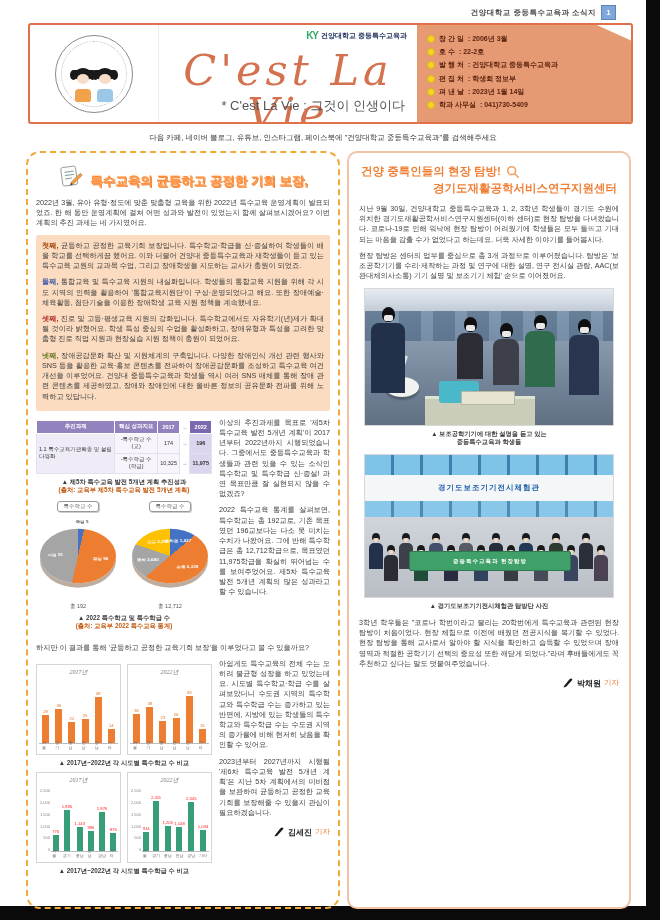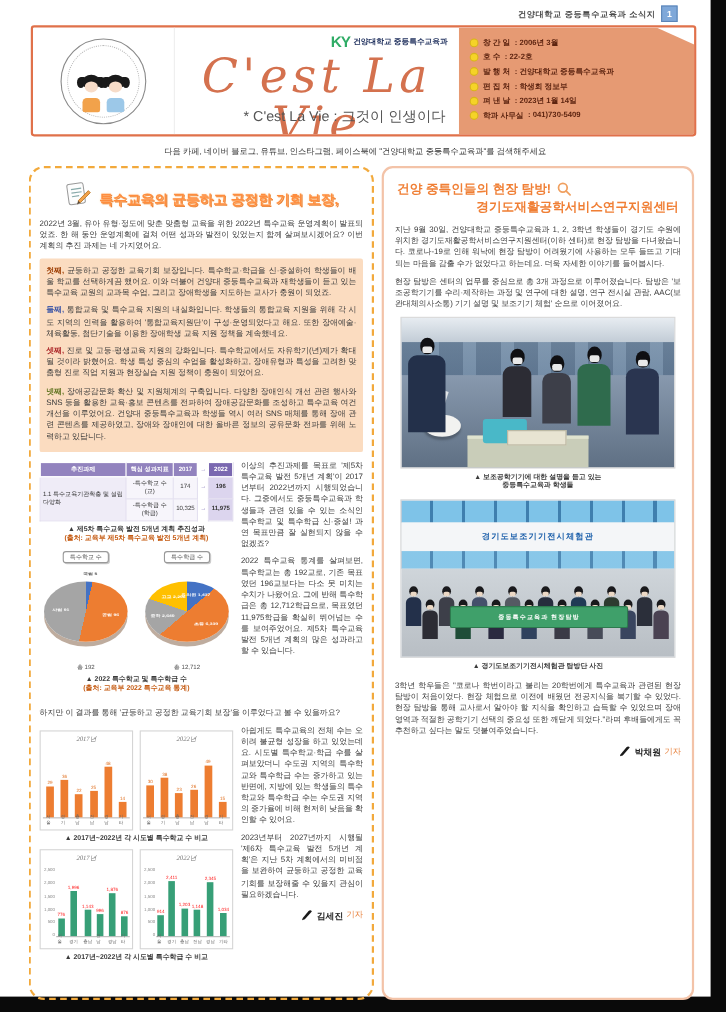--- a/index.html
+++ b/index.html
@@ -24,21 +24,21 @@
   .kid .hair{position:absolute;top:0;left:2px;width:16px;height:12px;background:#1a1a1a;
              border-radius:50% 50% 30% 30%;}
   .kid .tail-l{position:absolute;top:2px;left:-3px;width:7px;height:10px;background:#1a1a1a;border-radius:60% 0 60% 60%;}
   .kid .tail-r{position:absolute;top:2px;right:-3px;width:7px;height:10px;background:#1a1a1a;border-radius:0 60% 60% 60%;}
   .kid .face{position:absolute;top:6px;left:4px;width:12px;height:10px;background:#f7dcc8;border-radius:50%;}
   .kid .body{position:absolute;bottom:0;left:2px;width:16px;height:13px;border-radius:4px 4px 2px 2px;}
   .body-orange{background:#f2a24b;}
   .body-blue{background:#9cc8e8;}
   .center-cell{flex:1;position:relative;}
   .ky-line{position:absolute;top:5px;right:10px;display:flex;align-items:center;gap:3px;}
-  .ky-mark{font-size:14px;font-weight:bold;color:#2fac66;letter-spacing:-1px;margin-left:22px;}
+  .ky-mark{font-size:10px;font-weight:bold;color:#2fac66;letter-spacing:-1px;margin-left:22px;}
   .ky-text{font-size:7px;font-weight:bold;color:#20315e;}
   .script-title{position:absolute;top:24px;left:0;right:0;text-align:center;
                 font-family:"DejaVu Serif",serif;font-style:italic;font-size:43px;color:#d4714e;
                 letter-spacing:4px;line-height:1;}
   .header-sub{position:absolute;bottom:7px;right:12px;font-size:13px;color:#555;}
   .info-cell{width:214px;background:#e69a73;clip-path:polygon(0 0,84% 0,100% 16%,100% 100%,0 100%);
              padding:9px 6px 6px 10px;box-sizing:border-box;}
   .info-row{display:flex;align-items:center;gap:4px;margin-bottom:3.2px;}
   .bullet{width:6px;height:6px;border-radius:50%;background:#f5d327;border:1px solid #d8b51a;flex:0 0 auto;}
   .info-label{font-size:7px;font-weight:bold;color:#5d2410;white-space:nowrap;}
@@ -509,21 +509,21 @@
   <div class="rcol">
     <div class="r-title1">
       <span>건양 중특인들의 현장 탐방!</span>
       <svg class="icon-mag" viewBox="0 0 16 16">
         <circle cx="6.5" cy="6.5" r="4.5" fill="none" stroke="#f0a060" stroke-width="1.8"></circle>
         <line x1="10" y1="10" x2="14" y2="14" stroke="#f0a060" stroke-width="1.8" stroke-linecap="round"></line>
       </svg>
     </div>
     <div class="r-title2">경기도재활공학서비스연구지원센터</div>
 
-    <p class="para">지난 9월 30일, 건양대학교 중등특수교육과 1, 2, 3학년 학생들이 경기도 수원에 위치한 경기도재활공학서비스연구지원센터(이하 센터)로 현장 탐방을 다녀왔습니다. 코로나-19로 인해 워낙에 현장 탐방이 어려웠기에 사용하는 모두 들뜨고 기대되는 마음을 감출 수가 없었다고 하는데요. 더욱 자세한 이야기를 들어봅시다.</p>
+    <p class="para">지난 9월 30일, 건양대학교 중등특수교육과 1, 2, 3학년 학생들이 경기도 수원에 위치한 경기도재활공학서비스연구지원센터(이하 센터)로 현장 탐방을 다녀왔습니다. 코로나-19로 인해 워낙에 현장 탐방이 어려웠기에 학생들은 모두 들뜨고 기대되는 마음을 감출 수가 없었다고 하는데요. 더욱 자세한 이야기를 들어봅시다.</p>
     <p class="para">현장 탐방은 센터의 업무를 중심으로 총 3개 과정으로 이루어졌습니다. 탐방은 '보조공학기기를 수리·제작하는 과정 및 연구에 대한 설명, 연구 전시실 관람, AAC(보완대체의사소통) 기기 설명 및 보조기기 체험' 순으로 이어졌어요.</p>
 
     <div class="photo photo1">
       <div class="p1-ceiling"></div>
       <div class="p1-shelf"></div>
       <div class="p1-lamp"></div>
       <div class="p1-arm"></div>
       <div class="p1-table"></div>
       <div class="p1-box"></div>
       <div class="p1-tray"></div>

